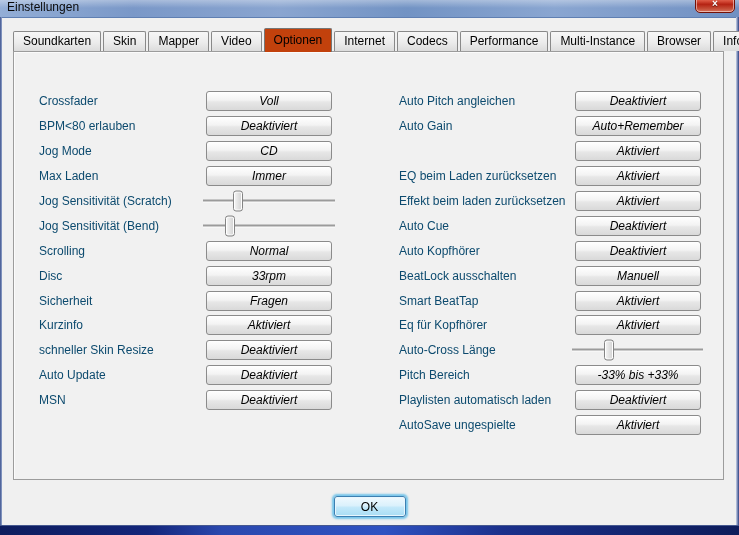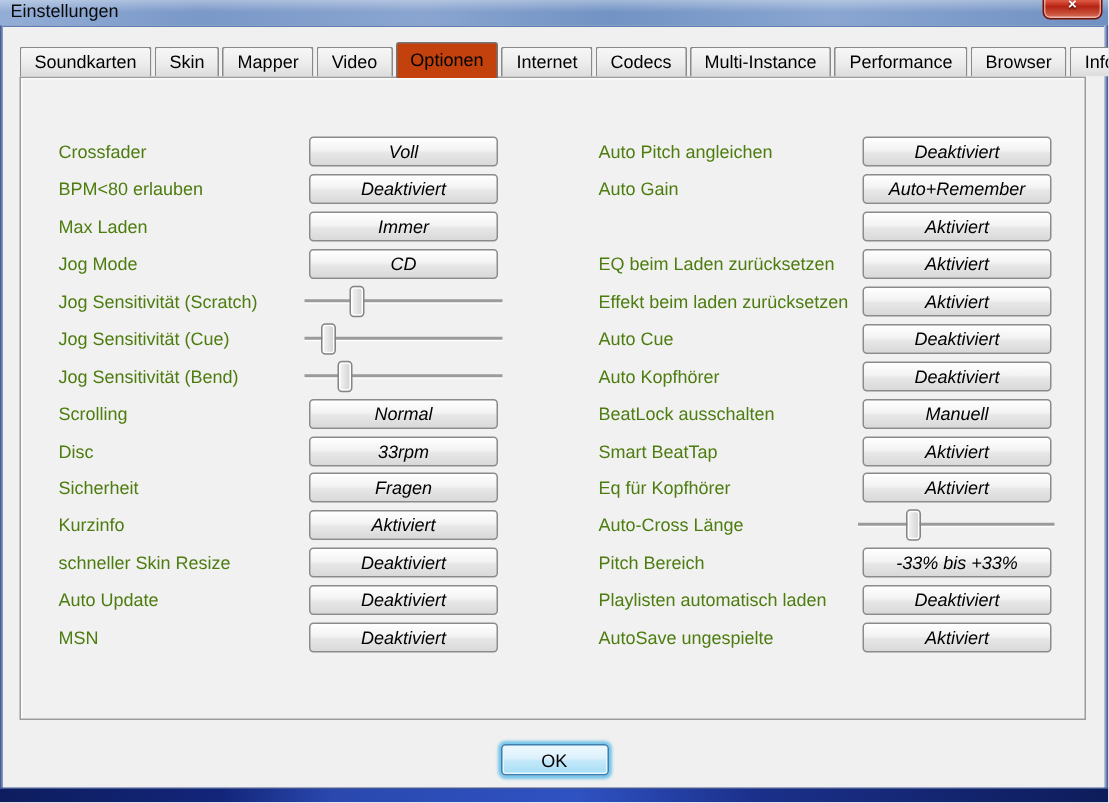--- a/index.html
+++ b/index.html
@@ -34,21 +34,21 @@
     font-size:12px;line-height:19px;color:#000;white-space:nowrap;cursor:default;}
   .tab.active{height:24px;margin-bottom:-1px;line-height:22px;background:#c2410c;border-color:#767676;z-index:4;position:relative;}
 
   
   .panel{position:absolute;left:13px;top:51px;width:711px;height:429px;box-sizing:border-box;
     border:1px solid #9c9c9c;background:#f1f1f1;box-shadow:inset 1px 1px 0 #fbfbfb;z-index:2;}
   .cols{display:flex;box-sizing:border-box;padding-top:37px;height:100%;}
   .col{position:relative;width:355px;}
   .col.right{width:354px;}
   .row{position:relative;height:24.9px;}
-  .lbl{position:absolute;left:25px;top:50%;transform:translateY(-50%);font-size:12px;color:#4d7c0f;white-space:nowrap;}
+  .lbl{position:absolute;left:25px;top:50%;transform:translateY(-50%);font-size:12px;color:#0c4a6e;white-space:nowrap;}
   .col.right .lbl{left:30px;}
   .ctrl-btn{position:absolute;left:192px;top:50%;transform:translateY(-50%);width:126px;height:20px;box-sizing:border-box;
     background:linear-gradient(180deg,#ffffff 0%,#f3f3f3 45%,#e7e7e7 55%,#d9d9d9 100%);
     border:1px solid #8b8b8b;border-radius:3px;font-family:inherit;font-size:12px;color:#000;
     text-align:center;padding:0;cursor:default;box-shadow:inset 0 1px 0 #fff;font-style:italic;}
   .col.right .ctrl-btn{left:206px;}
   .slider{position:absolute;left:189px;top:50%;transform:translateY(-50%);width:132px;height:21px;}
   .col.right .slider{left:203px;width:131px;}
   .track{position:absolute;left:0;right:0;top:9px;height:2px;background:#9b9b9b;box-shadow:0 1px 0 #fdfdfd;}
   .thumb{position:absolute;top:0;width:10px;height:21px;box-sizing:border-box;
@@ -79,60 +79,53 @@
   <div class="bottom-bar"></div>
 
   <div class="tabstrip">
       <div class="tab">Soundkarten</div>
       <div class="tab">Skin</div>
       <div class="tab">Mapper</div>
       <div class="tab">Video</div>
       <div class="tab active">Optionen</div>
       <div class="tab">Internet</div>
       <div class="tab">Codecs</div>
+      <div class="tab">Performance</div>
       <div class="tab">Multi-Instance</div>
-      <div class="tab">Performance</div>
       <div class="tab">Browser</div>
       <div class="tab">Info</div>
     </div>
 
   <div class="panel">
     <div class="cols">
       <div class="col left" id="col-left">
           <div class="row">
             <span class="lbl">Crossfader</span>
             <button class="ctrl-btn">Voll</button>
           </div>
           <div class="row">
             <span class="lbl">BPM&lt;80 erlauben</span>
             <button class="ctrl-btn">Deaktiviert</button>
           </div>
           <div class="row">
+            <span class="lbl">Jog Mode</span>
+            <button class="ctrl-btn">CD</button>
+          </div>
+          <div class="row">
             <span class="lbl">Max Laden</span>
             <button class="ctrl-btn">Immer</button>
-          </div>
-          <div class="row">
-            <span class="lbl">Jog Mode</span>
-            <button class="ctrl-btn">CD</button>
           </div>
           <div class="row">
             <span class="lbl">Jog Sensitivität (Scratch)</span>
             <div class="slider">
               <div class="track"></div>
               <div class="thumb" style="left: 30px;"></div>
             </div>
           </div>
           <div class="row">
-            <span class="lbl">Jog Sensitivität (Cue)</span>
-            <div class="slider">
-              <div class="track"></div>
-              <div class="thumb" style="left: 11px;"></div>
-            </div>
-          </div>
-          <div class="row">
             <span class="lbl">Jog Sensitivität (Bend)</span>
             <div class="slider">
               <div class="track"></div>
               <div class="thumb" style="left: 22px;"></div>
             </div>
           </div>
           <div class="row">
             <span class="lbl">Scrolling</span>
             <button class="ctrl-btn">Normal</button>
           </div>

